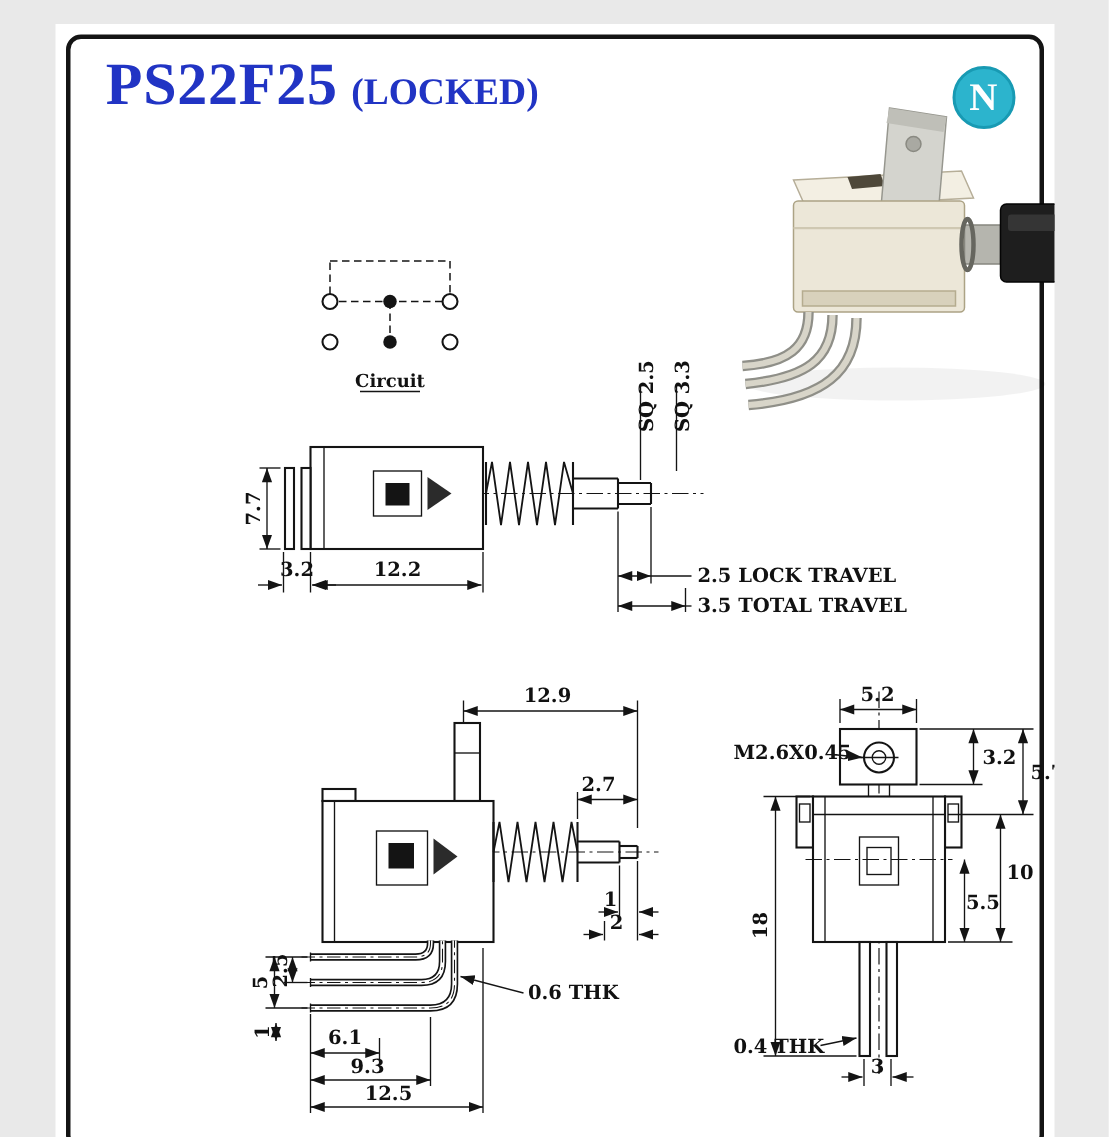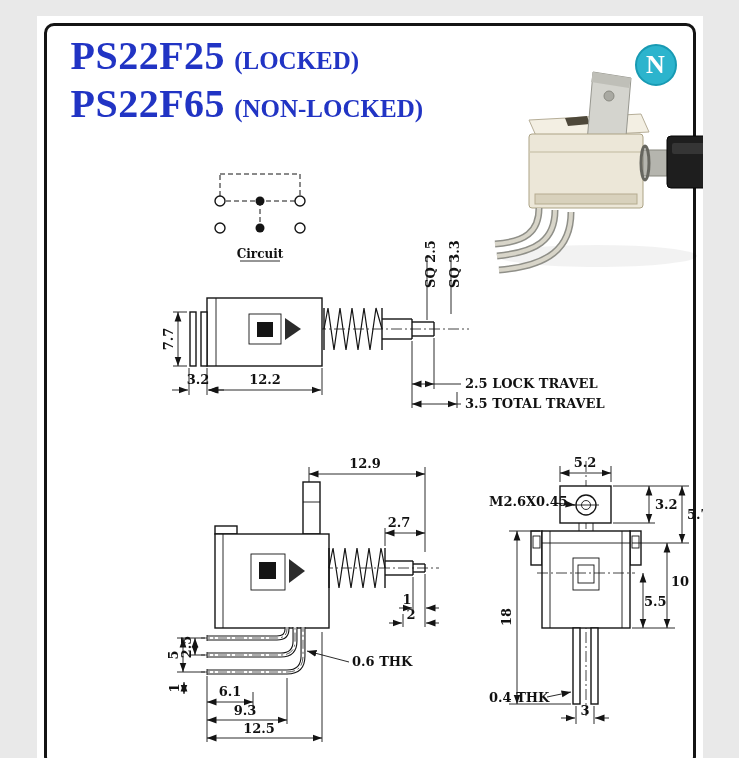--- a/index.html
+++ b/index.html
@@ -33,23 +33,20 @@
 </head>
 <body>
 
 <div class="sheet">
   <div class="frame"></div>
 
   <div class="header">
     <div>
       <span class="part">PS22F25</span><span class="variant">(LOCKED)</span>
     </div>
-    <div>
-      <span class="part">PS22F65</span><span class="variant">(NON-LOCKED)</span>
-    </div>
   </div>
 
   <div class="logo">
     <span>N</span>
   </div>
 
   <svg class="draw" width="739" height="758" viewBox="0 0 739 758">
     <defs>
       <marker id="ae" markerWidth="11" markerHeight="8" refX="9.5" refY="4" orient="auto" markerUnits="userSpaceOnUse">
           <path d="M0,0.6 L9.5,4 L0,7.4 Z" fill="#141414"></path>

